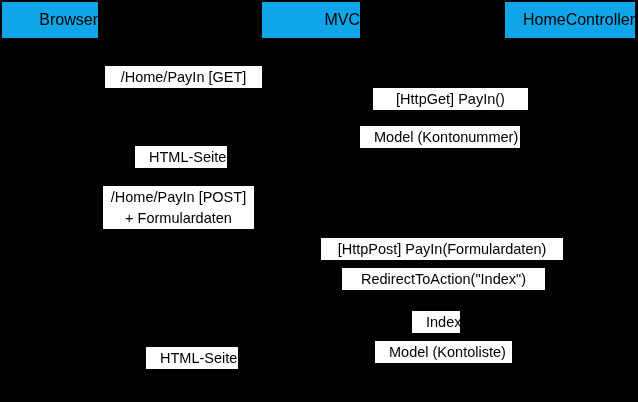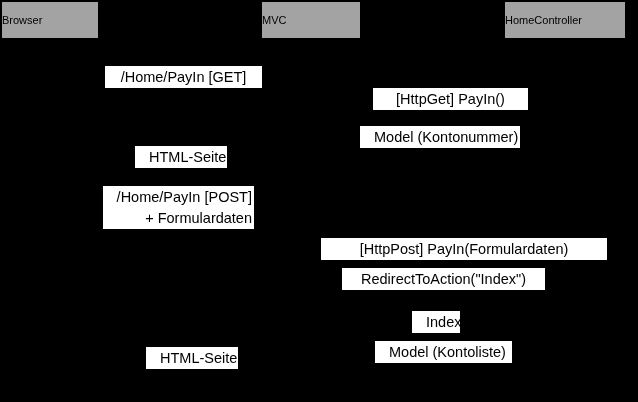--- a/index.html
+++ b/index.html
@@ -12,26 +12,26 @@
     position: relative;
     width: 638px;
     height: 402px;
     background: #000000;
     overflow: hidden;
     font-family: "Liberation Sans", sans-serif;
     -webkit-font-smoothing: antialiased;
   }
   .participant {
     position: absolute;
-    background: #a3a3a3;
+    background: #0ea5e9;
     color: #000000;
     display: flex;
     align-items: center;
-    justify-content: flex-start;
-    font-size: 11px;
+    justify-content: flex-end;
+    font-size: 16px;
     line-height: 1;
     letter-spacing: 0px;
     box-sizing: border-box;
   }
   .lifeline {
     position: absolute;
     width: 1px;
     background: #000000;
   }
   .msg {
@@ -68,21 +68,21 @@
   <div class="lifeline" style="left:569px; top:38px; height:364px;"></div>
 
   <div class="participant" style="left:2px; top:2px; width:96px; height:36px;">
     <span>Browser</span>
   </div>
 
   <div class="participant" style="left:262px; top:2px; width:98px; height:36px;">
     <span>MVC</span>
   </div>
 
-  <div class="participant" style="left:505px; top:2px; width:120px; height:36px;">
+  <div class="participant" style="left:505px; top:2px; width:130px; height:36px;">
     <span>HomeController</span>
   </div>
 
   <div class="arrow" style="left:49px; top:88px; width:262px;"></div>
   <div class="arrow" style="left:311px; top:110px; width:258px;"></div>
   <div class="arrow" style="left:311px; top:148px; width:258px;"></div>
   <div class="arrow" style="left:49px; top:168px; width:262px;"></div>
   <div class="arrow" style="left:49px; top:229px; width:262px;"></div>
   <div class="arrow" style="left:311px; top:260px; width:258px;"></div>
   <div class="arrow" style="left:311px; top:290px; width:258px;"></div>
@@ -99,26 +99,26 @@
   </div>
 
   <div class="msg" style="left:360px; top:126px; width:160px; height:22px; line-height:22px;">
     <span class="msg-line">Model (Kontonummer)</span>
   </div>
 
   <div class="msg" style="left:135px; top:146px; width:92px; height:22px; line-height:22px;">
     <span class="msg-line">HTML-Seite</span>
   </div>
 
-  <div class="msg two-line" style="left:103px; top:186px; width:151px; height:43px;text-align:right;">
+  <div class="msg two-line" style="left:103px; top:186px; width:151px; height:43px;">
     <span class="msg-line">/Home/PayIn [POST]</span>
     <span class="msg-line">+ Formulardaten</span>
   </div>
 
-  <div class="msg" style="left:321px; top:238px; width:286px; height:22px; line-height:22px;">
+  <div class="msg" style="left:321px; top:238px; width:242px; height:22px; line-height:22px;">
     <span class="msg-line">[HttpPost] PayIn(Formulardaten)</span>
   </div>
 
   <div class="msg" style="left:342px; top:268px; width:203px; height:22px; line-height:22px;">
     <span class="msg-line">RedirectToAction("Index")</span>
   </div>
 
   <div class="msg" style="left:412px; top:311px; width:48px; height:22px; line-height:22px;">
     <span class="msg-line">Index()</span>
   </div>

